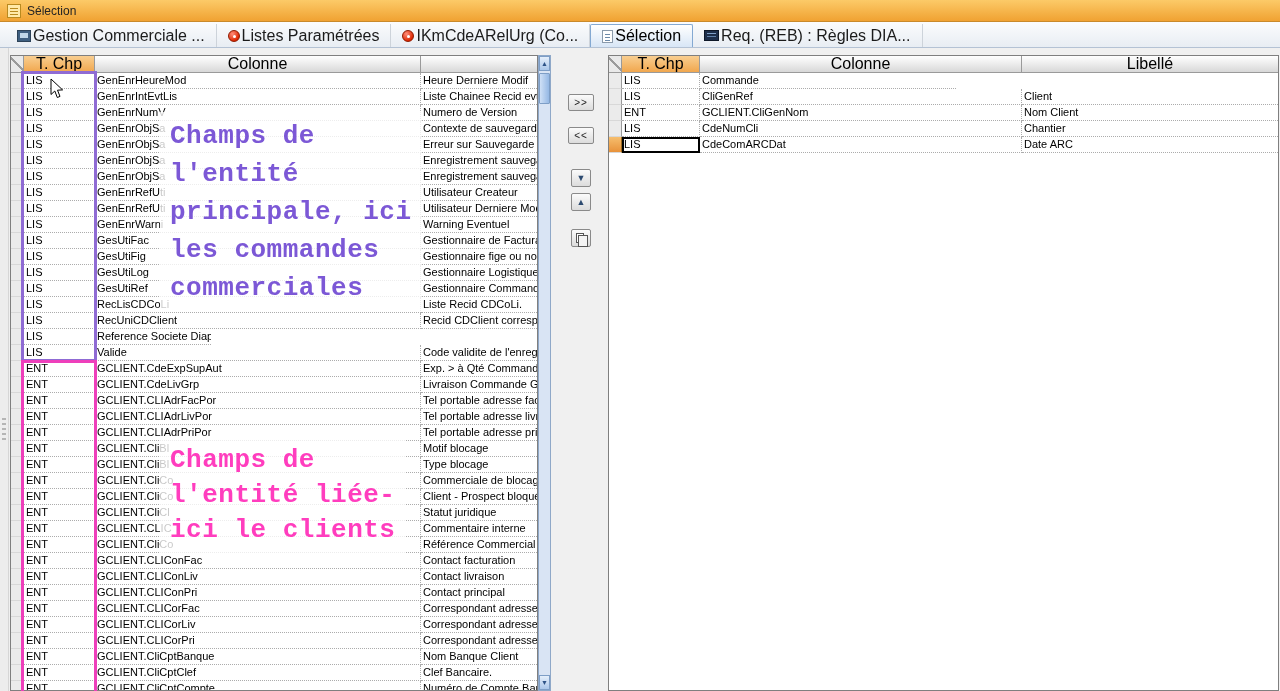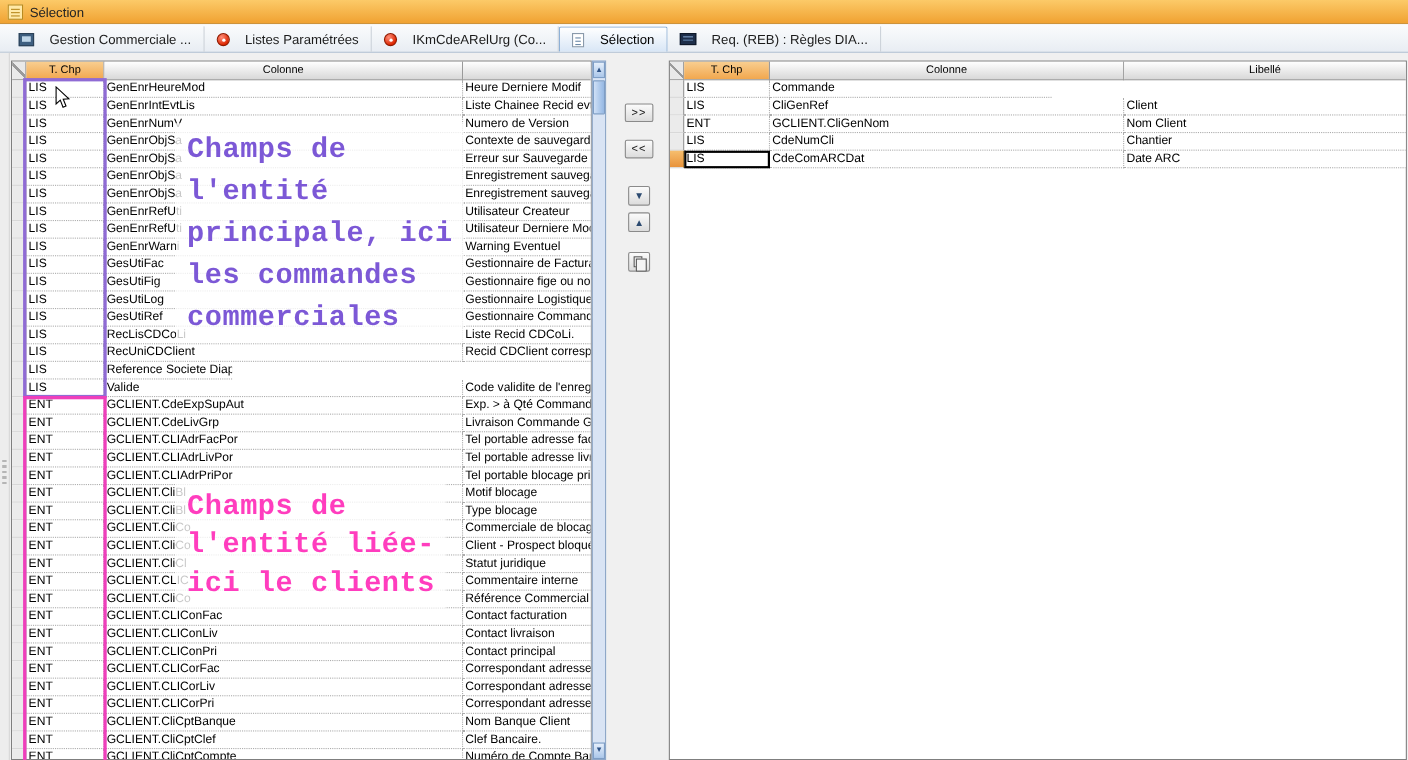--- a/index.html
+++ b/index.html
@@ -12,21 +12,21 @@
     display:flex;align-items:center;}
   .title-icon{width:14px;height:14px;margin-left:7px;background:#FFE9A8;border:1px solid #B98A1F;position:relative;}
   .title-icon::before{content:"";position:absolute;left:2px;top:3px;width:8px;height:1px;background:#B98A1F;
     box-shadow:0 3px 0 #B98A1F,0 6px 0 #B98A1F;}
   .title-text{margin-left:6px;font-size:12px;color:#242424;}
 
   
   .tabbar{position:absolute;left:0;top:22px;width:1280px;height:26px;
     background:linear-gradient(#FBFCFD,#E8EDF3);border-bottom:1px solid #B4C2D4;
     display:flex;align-items:flex-end;padding-left:6px;}
-  .tab{height:23px;display:flex;align-items:center;gap:14px;padding:0 11px;font-size:12px;color:#1b1b1b;white-space:nowrap;text-align:center;}
+  .tab{height:23px;display:flex;align-items:center;gap:2px;padding:0 11px;font-size:16px;color:#1b1b1b;white-space:nowrap;text-align:center;}
   .tab:not(.active){border-right:1px solid #CDD3DA;}
   .tab.active{background:linear-gradient(#FFFFFF,#D8E6F6);border:1px solid #84A9D2;border-bottom:none;border-radius:2px 2px 0 0;color:#000;}
   .tabicon{flex:0 0 auto;display:inline-block;}
   .app-window-icon{width:14px;height:12px;background:#3E5F80;border:1px solid #2C4258;position:relative;}
   .app-window-icon::after{content:"";position:absolute;left:2px;top:2px;right:2px;bottom:3px;background:#BFD6E8;}
   .red-dot-icon{width:12px;height:12px;border-radius:50%;
     background:radial-gradient(circle at 35% 30%, #FF8E7A, #DD2600 72%);border:1px solid #8E1A00;position:relative;}
   .red-dot-icon::after{content:"";position:absolute;left:4px;top:4px;width:3px;height:3px;border-radius:50%;background:#fff;}
   .form-icon{width:11px;height:13px;background:#fff;border:1px solid #8A9AAB;position:relative;}
   .form-icon::after{content:"";position:absolute;left:2px;top:3px;width:5px;height:1px;background:#6C89A8;
@@ -38,21 +38,21 @@
   .splitter{position:absolute;left:0;top:48px;width:9px;height:643px;background:#EDEDED;border-right:1px solid #D6D6D6;}
   .splitter .grip{position:absolute;left:2px;top:370px;width:4px;height:22px;
     background:repeating-linear-gradient(#B5B5B5 0 2px, transparent 2px 5px);}
 
   
   .grid{position:absolute;top:55px;background:#fff;border:1px solid #7F7F7F;overflow:hidden;}
   #left-grid{left:10px;width:528px;height:636px;}
   #right-grid{left:608px;width:671px;height:636px;}
   .grid-header{display:flex;height:17px;}
   .hcell{background:linear-gradient(#FFFFFF,#D8D8D8);border-right:1px solid #9A9A9A;border-bottom:1px solid #9A9A9A;
-    font-size:10px;text-align:center;line-height:16px;color:#000;overflow:hidden;white-space:nowrap;}
+    font-size:16px;text-align:center;line-height:16px;color:#000;overflow:hidden;white-space:nowrap;}
   .hcell.tchp{background:linear-gradient(#F9CE90,#F1A74E);}
   .hcell.corner{background-color:#E9E9E9;
     background-image:linear-gradient(45deg,transparent 44%,#9a9a9a 44%,#9a9a9a 56%,transparent 56%);}
   .grid-row{display:flex;height:16px;background:#fff;}
   .cell{font-size:11px;line-height:15px;white-space:nowrap;overflow:hidden;
     border-right:1px dotted #ACACAC;border-bottom:1px dotted #ACACAC;padding-left:2px;color:#000;}
   .cell.selector{background:#EBEBEB;border-right:1px solid #9A9A9A;border-bottom:1px solid #D8D8D8;padding:0;}
   #left-grid .w-sel{width:13px;} #left-grid .w0{width:71px;} #left-grid .w1{width:326px;} #left-grid .w2{width:116px;border-right:none;}
   #right-grid .w-sel{width:13px;} #right-grid .w0{width:78px;} #right-grid .w1{width:322px;} #right-grid .w2{width:256px;border-right:none;}
   .grid-row.selected .selector{background:linear-gradient(#F6BE6E,#E8923A);border-right:1px solid #9A6A20;}
@@ -261,21 +261,21 @@
       <div class="grid-row">
         <div class="cell selector w-sel"></div>
         <div class="cell w0">ENT</div>
         <div class="cell w1">GCLIENT.CLIAdrLivPor</div>
         <div class="cell w2">Tel portable adresse livr</div>
       </div>
       <div class="grid-row">
         <div class="cell selector w-sel"></div>
         <div class="cell w0">ENT</div>
         <div class="cell w1">GCLIENT.CLIAdrPriPor</div>
-        <div class="cell w2">Tel portable blocage pri</div>
+        <div class="cell w2">Tel portable adresse pri</div>
       </div>
       <div class="grid-row">
         <div class="cell selector w-sel"></div>
         <div class="cell w0">ENT</div>
         <div class="cell w1">GCLIENT.CliBl</div>
         <div class="cell w2">Motif blocage</div>
       </div>
       <div class="grid-row">
         <div class="cell selector w-sel"></div>
         <div class="cell w0">ENT</div>

